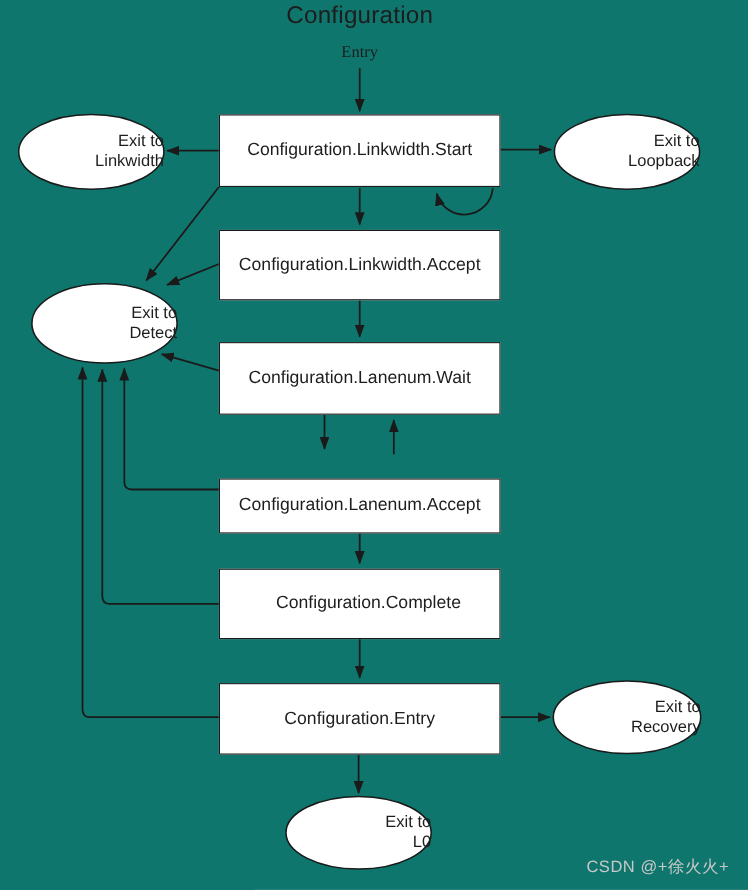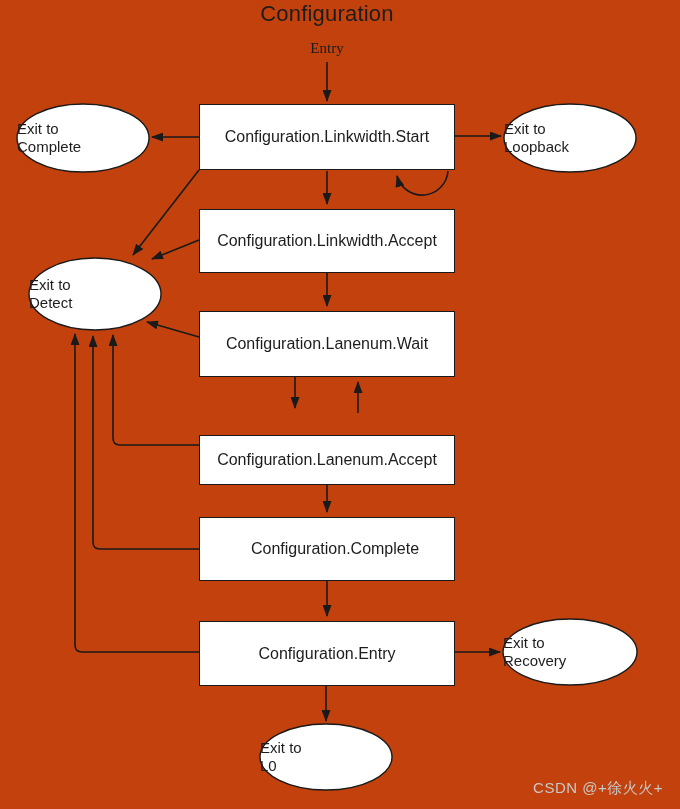--- a/index.html
+++ b/index.html
@@ -1,37 +1,37 @@
 <!DOCTYPE html>
 <html><head>
 <meta charset="utf-8">
 <style>
   html,body{margin:0;padding:0;background:#ffffff;}
   .canvas{
-    position:relative;width:680px;height:809px;background:#c2410c;
+    position:relative;width:680px;height:809px;background:#0f766e;
     font-family:"Liberation Sans","DejaVu Sans",sans-serif;color:#1d1d1d;
     overflow:hidden;
   }
   .edges{position:absolute;left:0;top:0;width:680px;height:809px;z-index:1;}
   .title{
     position:absolute;left:199px;width:256px;top:1px;text-align:center;
     font-size:22px;letter-spacing:0.2px;z-index:3;
   }
   .entry{
     position:absolute;left:199px;width:256px;top:40px;text-align:center;
     font-size:15px;z-index:3;font-family:Liberation Serif, serif;
   }
   .state{
     position:absolute;left:199px;width:256px;box-sizing:border-box;
     border:1.5px solid #1a1a1a;background:#ffffff;
     display:flex;align-items:center;justify-content:center;
     font-size:16px;text-align:center;z-index:2;
   }
   .exit-label{
-    position:absolute;display:flex;flex-direction:column;align-items:flex-start;
+    position:absolute;display:flex;flex-direction:column;align-items:flex-end;
     justify-content:center;text-align:center;font-size:15px;line-height:18px;
     z-index:3;pointer-events:none;
   }
   .watermark{
     position:absolute;right:17px;top:779px;font-size:15px;color:#c8c8c8;
     z-index:3;letter-spacing:0.5px;margin-left:40px;
   }
 </style>
 </head>
 <body>
@@ -92,21 +92,21 @@
   </div>
   <div class="state" style="top:517px;height:64px;padding-left:16px;">
     <span>Configuration.Complete</span>
   </div>
   <div class="state" style="top:621px;height:65px;">
     <span>Configuration.Entry</span>
   </div>
 
   <div class="exit-label" style="left:17px;top:104px;width:132px;height:68px;">
     <span>Exit to</span>
-    <span>Complete</span>
+    <span>Linkwidth</span>
   </div>
   <div class="exit-label" style="left:504px;top:104px;width:132px;height:68px;">
     <span>Exit to</span>
     <span>Loopback</span>
   </div>
   <div class="exit-label" style="left:29px;top:258px;width:132px;height:72px;">
     <span>Exit to</span>
     <span>Detect</span>
   </div>
   <div class="exit-label" style="left:503px;top:619px;width:134px;height:66px;">

